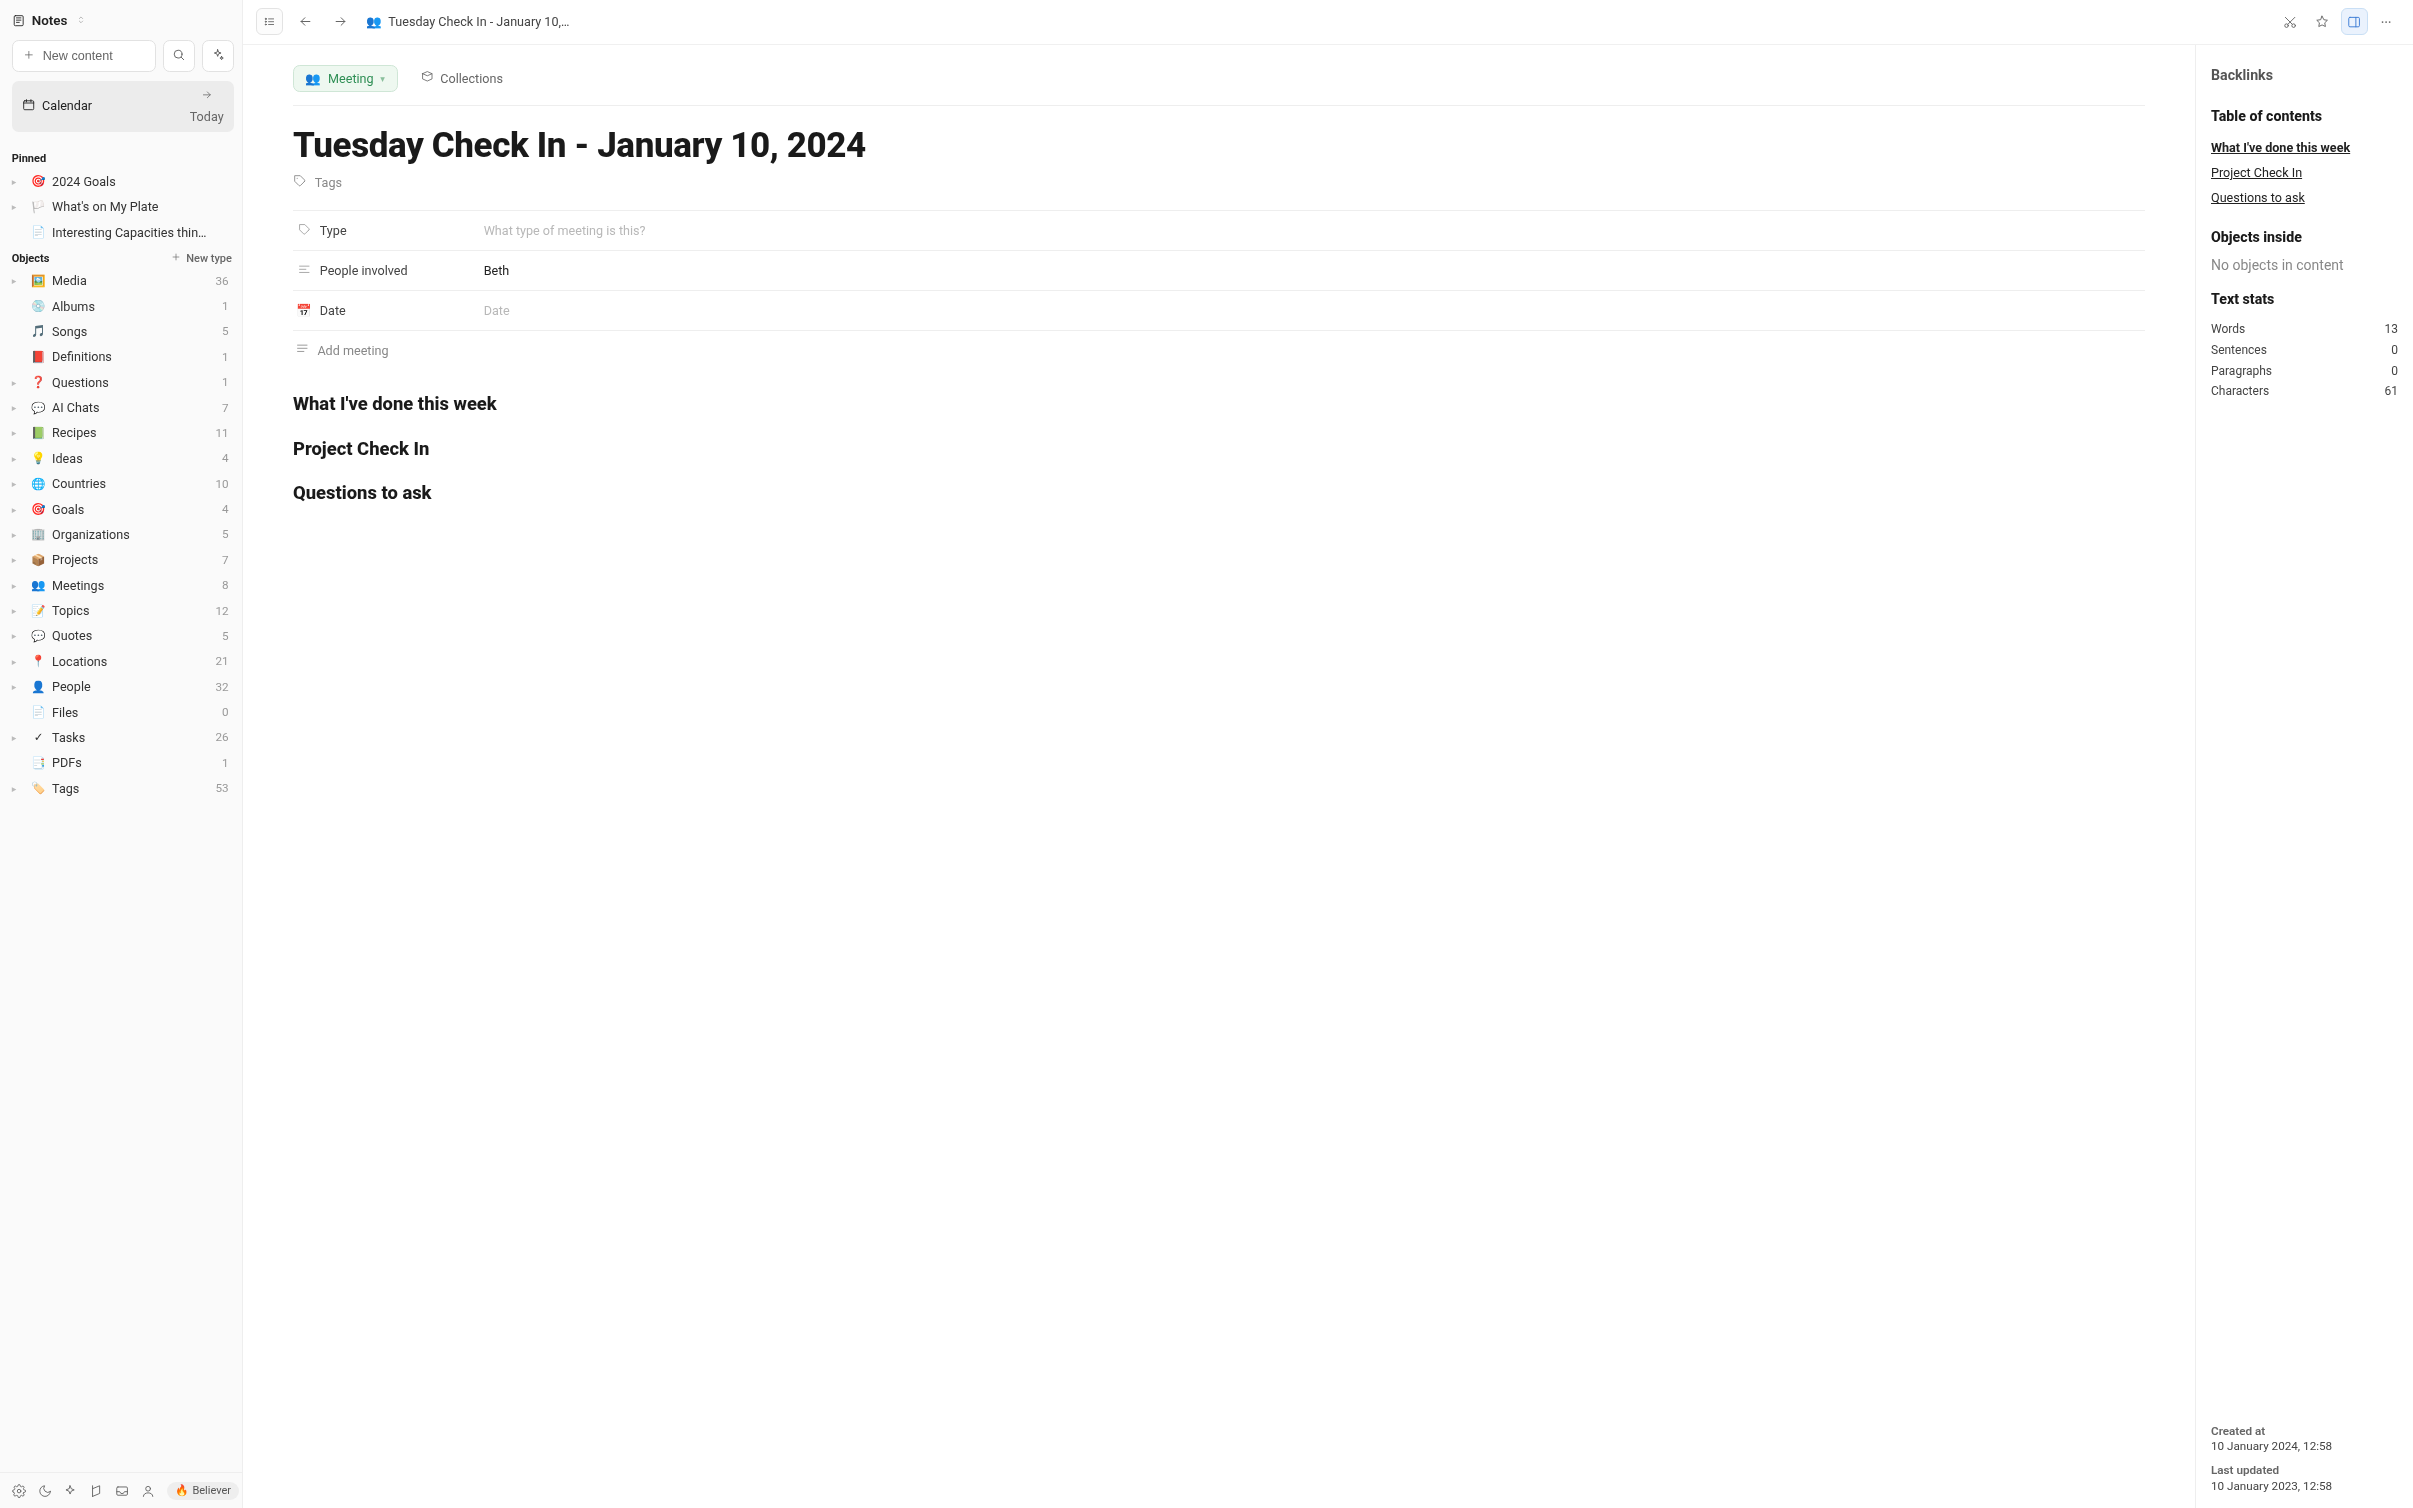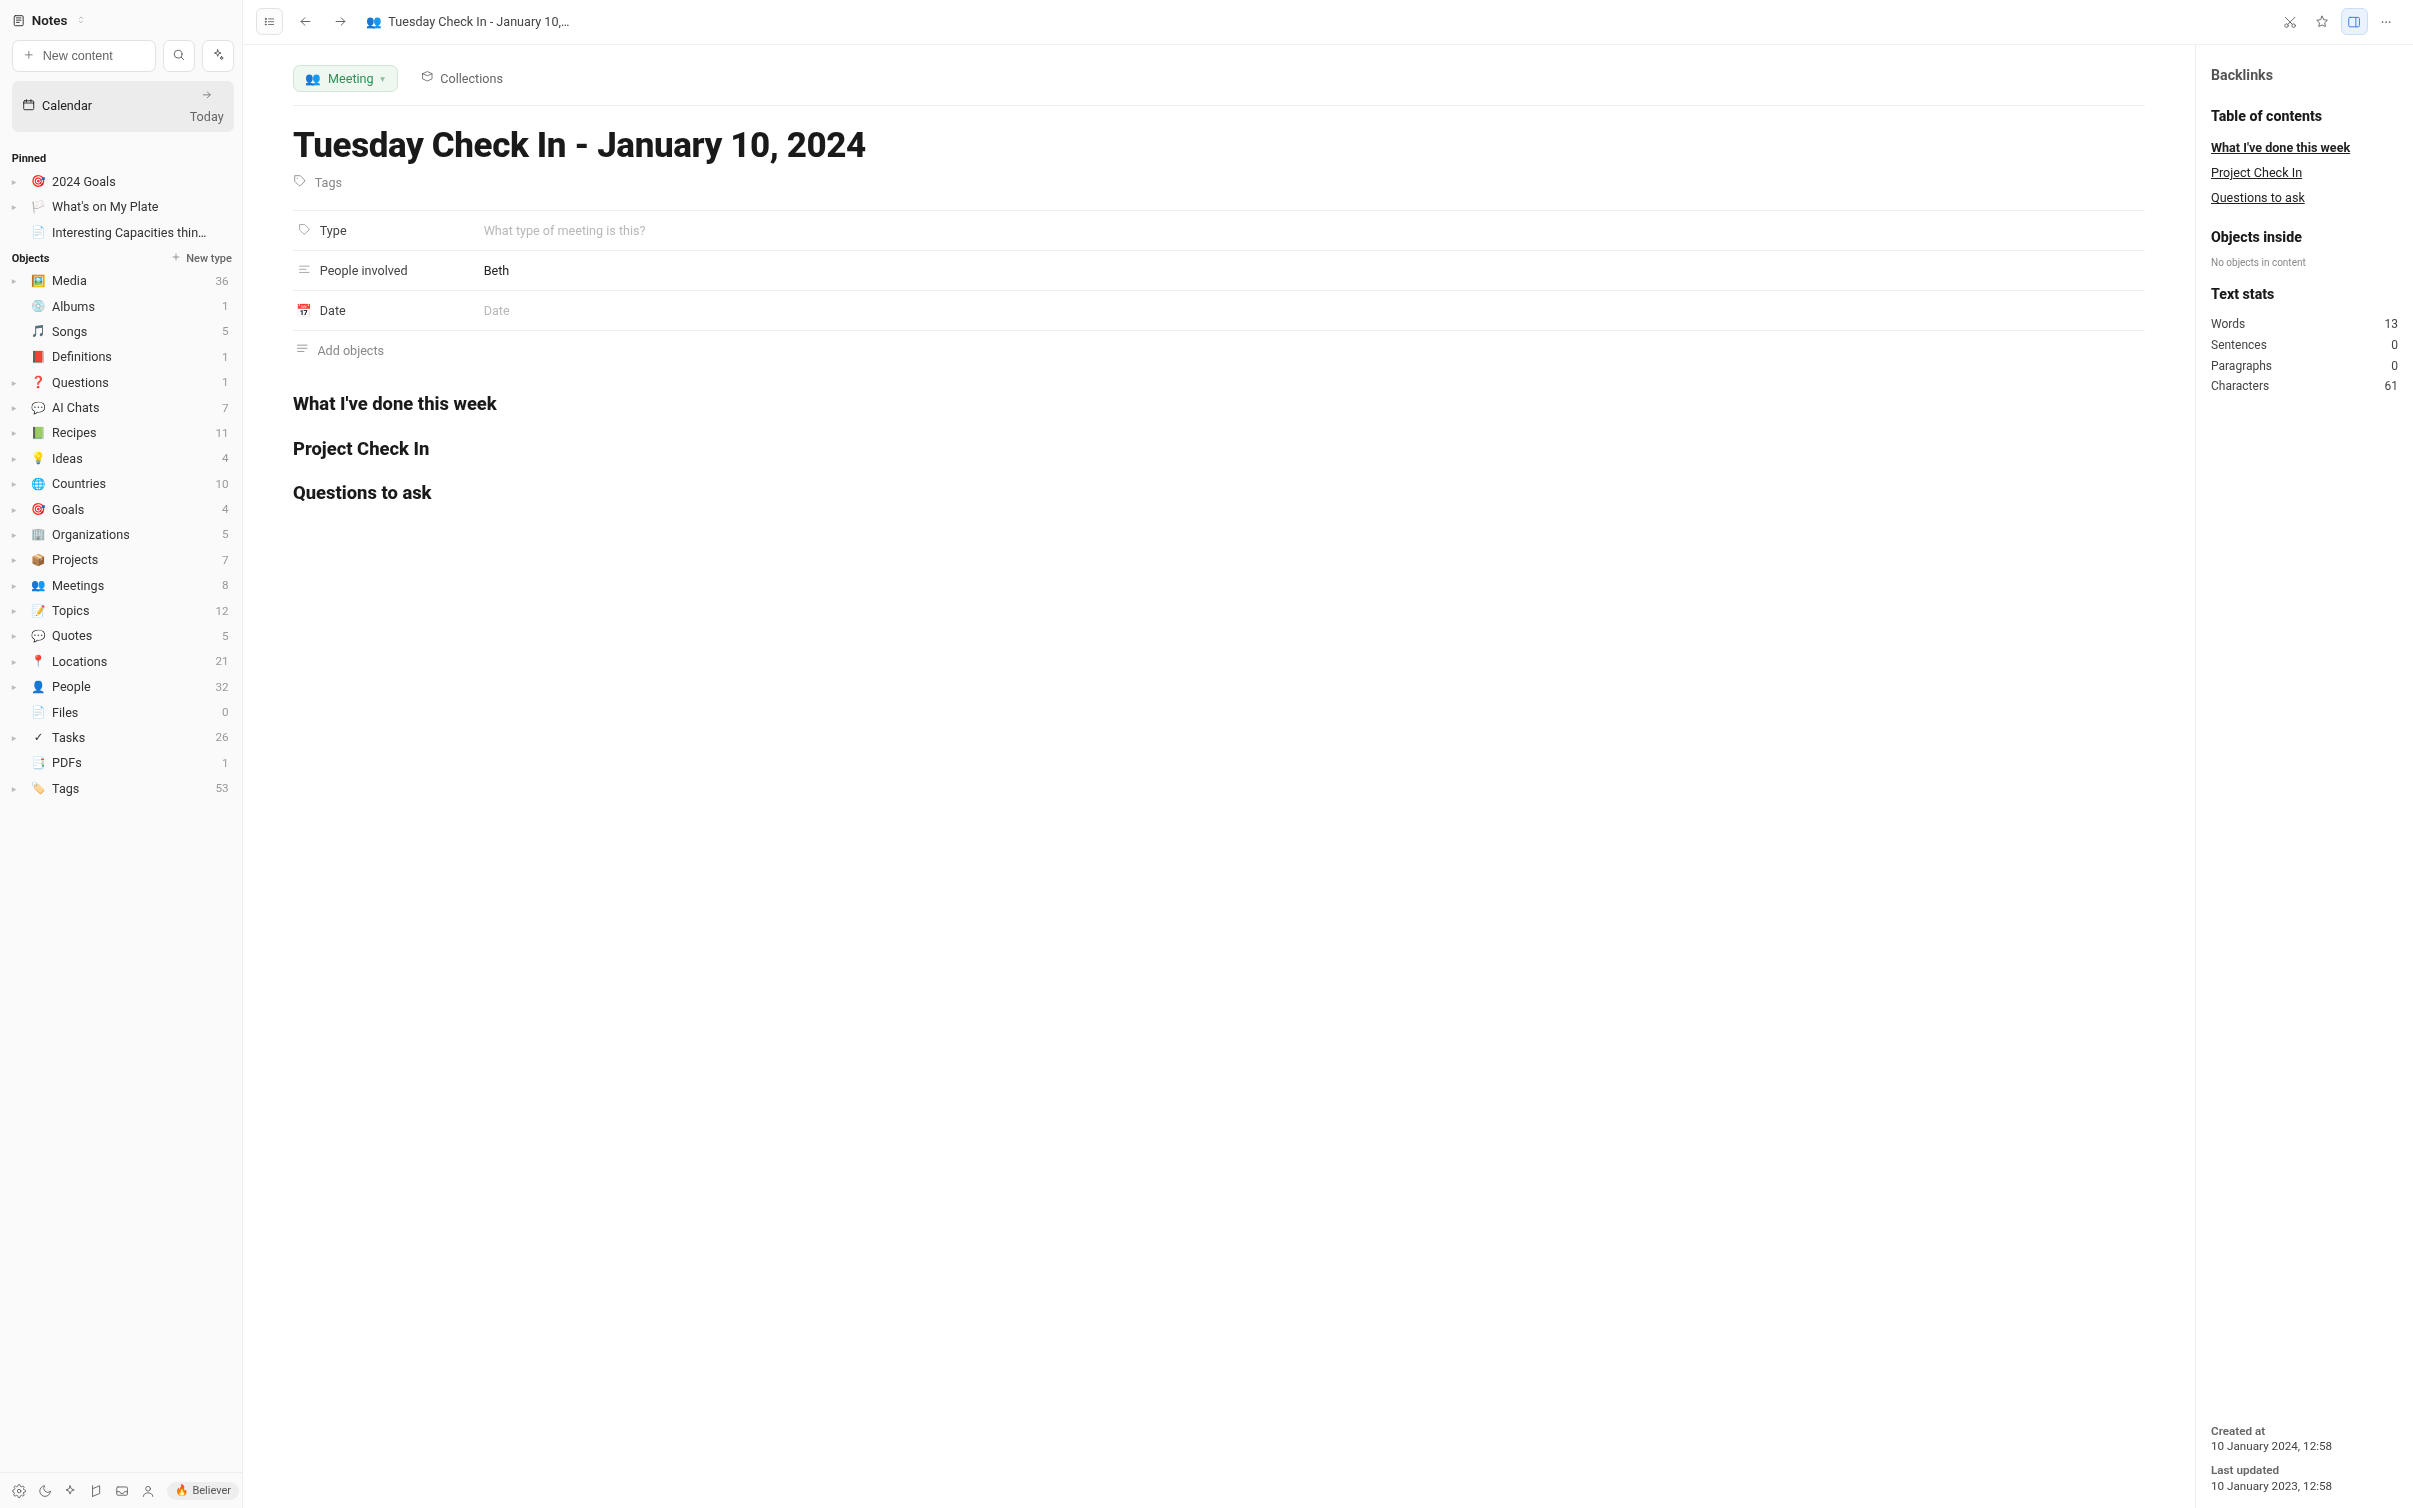--- a/index.html
+++ b/index.html
@@ -63,21 +63,21 @@
 
 .doc h2 { font-size:18.4px; font-weight:800; margin-top:23.5px; }
 
 
 .rpanel { width:218px; border-left:0.8px solid #eee; overflow-y:auto; padding:22px 15px 15px 15px; display:flex; flex-direction:column; }
 .rp-h1 { font-size:14.2px; font-weight:700; color:#555; margin-bottom:25px; }
 .rp-h2 { font-size:14.2px; font-weight:800; margin:18.4px 0 11.7px; }
 .rp-h2.first { margin-top:0; }
 .toc-link { display:block; text-decoration:underline; color:#222; font-size:12.6px; padding:5px 0; cursor:pointer; }
 .toc-link:first-of-type { font-weight:700; }
-.rp-muted { color:#888; font-size:10px; }
+.rp-muted { color:#888; font-size:14px; }
 .stat-row { display:flex; justify-content:space-between; font-size:12px; color:#444; padding:3.4px 0; }
 .rp-footer { margin-top:auto; padding-top:34px; font-size:11.7px; }
 .rp-footer .lbl { color:#666; font-weight:600; margin-top:10px; }
 .rp-footer .val { color:#444; margin-top:1.7px; }
 
 
 svg { stroke:currentColor; fill:none; stroke-width:1.6; stroke-linecap:round; stroke-linejoin:round; }
 </style>
 </head>
 <body>
@@ -441,21 +441,21 @@
             <span class="pi">📅</span>
             <span>Date</span>
           </div>
           <div class="prop-val placeholder">Date</div>
         </div>
       </div>
       <div class="add-prop">
         <span><svg width="12.6" height="12.6" viewBox="0 0 24 24">
               <path d="M3 6h18M3 12h18M3 18h12"></path>
             </svg></span>
-        <span>Add objects</span>
+        <span>Add meeting</span>
       </div>
 
       <h2>What I've done this week</h2>
       <h2>Project Check In</h2>
       <h2>Questions to ask</h2>
     </div>
 
     <aside class="rpanel">
       <div class="rp-h1">Backlinks</div>
 

